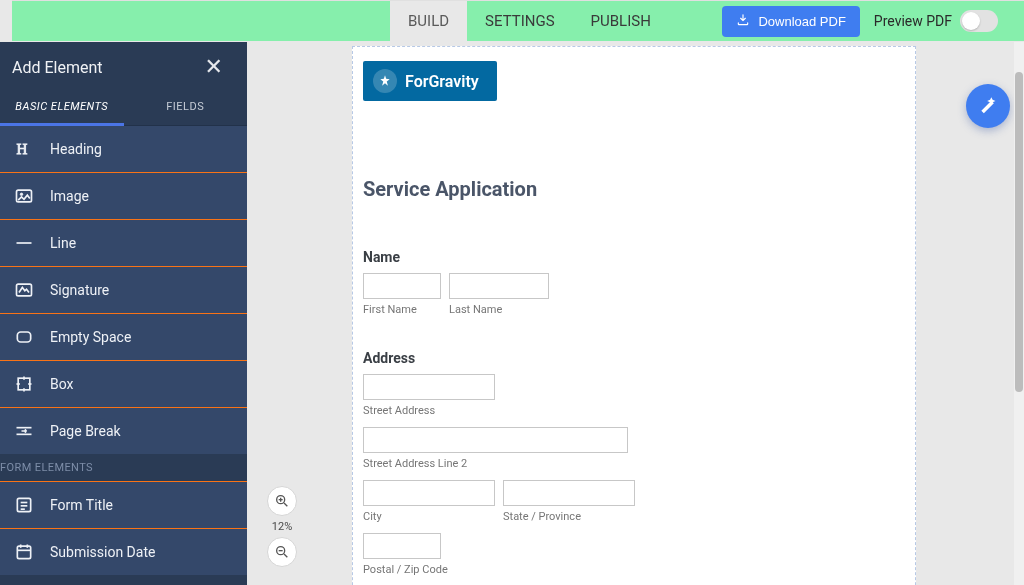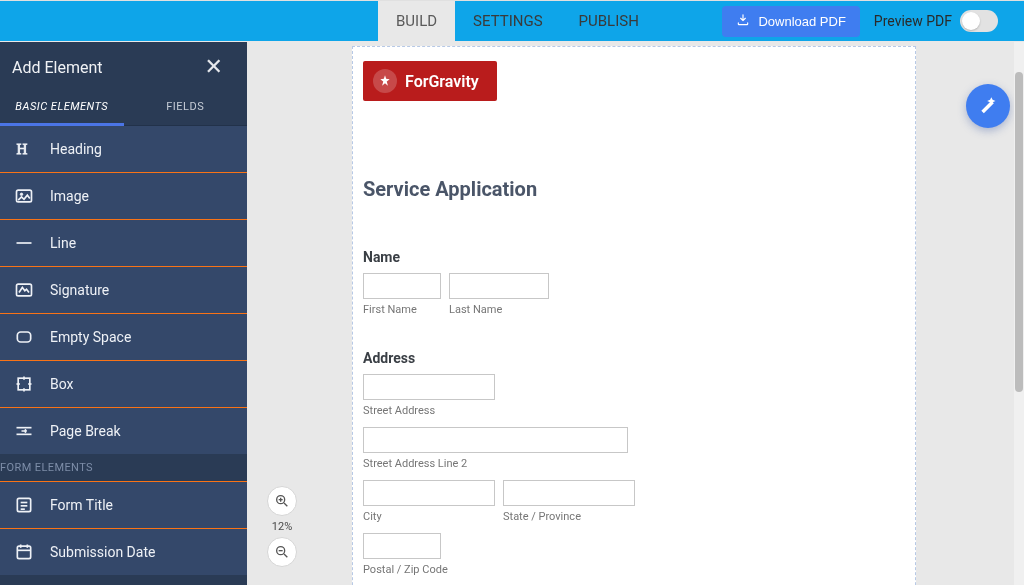--- a/index.html
+++ b/index.html
@@ -8,23 +8,23 @@
     background: #e8e8e8;
     width: 1024px;
     height: 585px;
     overflow: hidden;
     position: relative;
   }
 
   
   .topbar {
     position: absolute;
-    top: 0; left: 0; right: 0;
+    top: 0; left: 12px; right: 0;
     height: 41px;
-    background: #0ea5e9;
+    background: #86efac;
     border-top: 1px solid #e0e0e0;
     display: flex;
     align-items: stretch;
     z-index: 10;
   }
   .top-tabs {
     display: flex;
     align-items: stretch;
     margin-left: 378px;
   }
@@ -209,21 +209,21 @@
     background: #ffffff;
     border: 1px dashed #b7c9e6;
   }
   .page-inner {
     padding: 14px 10px 0 10px;
   }
   .brand {
     display: inline-flex;
     align-items: center;
     gap: 8px;
-    background: #b91c1c;
+    background: #0369a1;
     color: #fff;
     font-weight: 600;
     font-size: 16px;
     padding: 8px 18px 8px 10px;
     border-radius: 2px;
   }
   .brand-ico {
     width: 24px; height: 24px;
     border-radius: 50%;
     background: #ffffff33;

